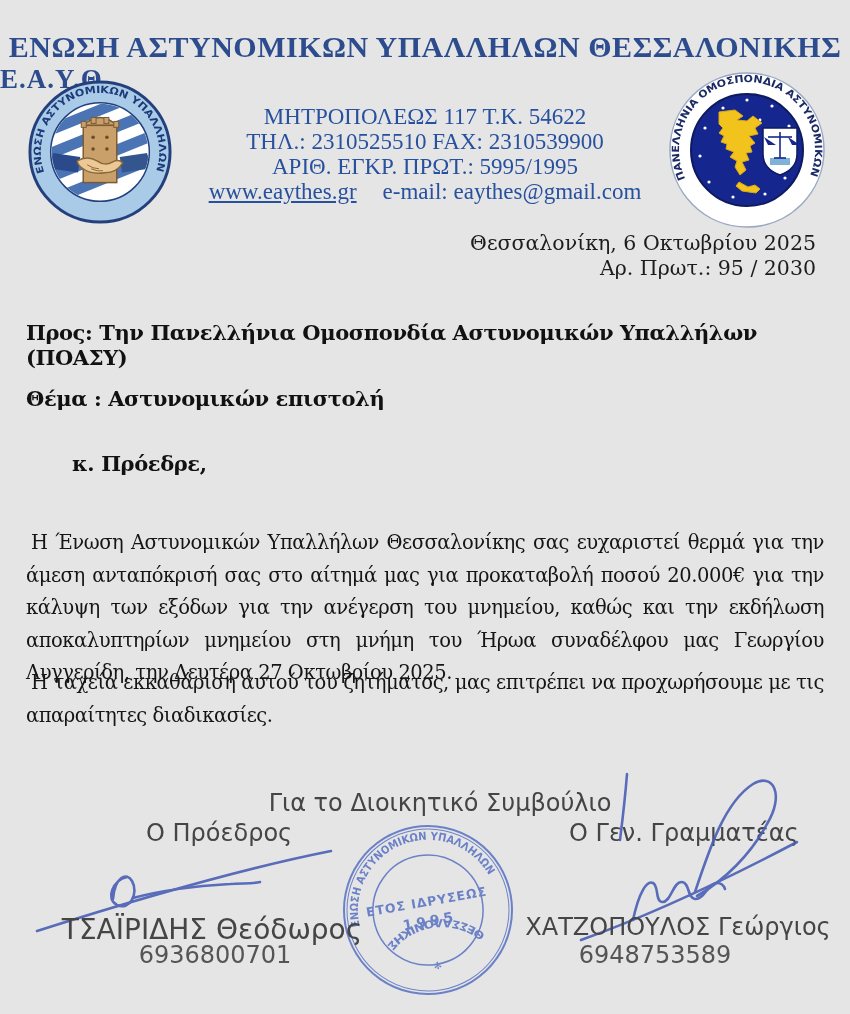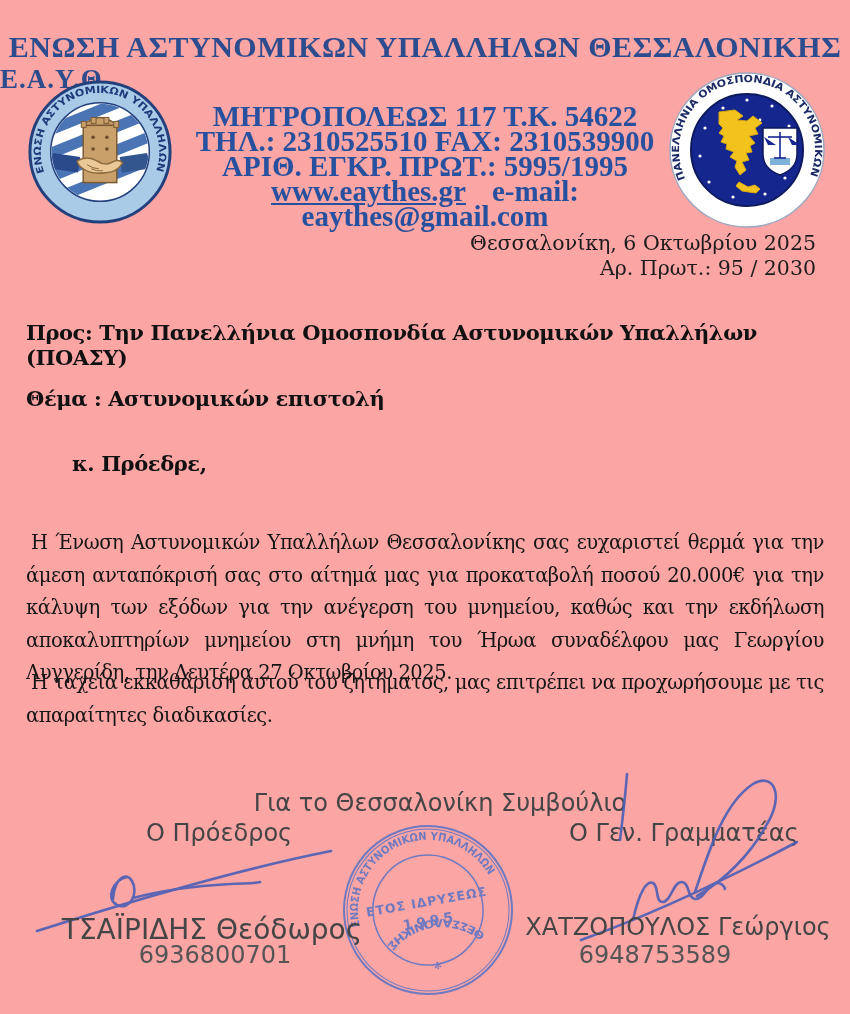--- a/index.html
+++ b/index.html
@@ -1,28 +1,28 @@
 <!DOCTYPE html>
 <html><head>
 <meta charset="utf-8">
 <style>
   html,body{margin:0;padding:0;background:#ffffff;}
-  .page{position:relative;width:850px;height:1014px;background:#fca5a5;margin:0 auto;
+  .page{position:relative;width:850px;height:1014px;background:#e5e5e5;margin:0 auto;
         font-family:"Liberation Serif",serif;overflow:hidden;}
   .abs{position:absolute;}
 
   
   .org-name{top:30px;left:0;width:850px;text-align:center;
     font-family:"Liberation Serif",serif;font-weight:bold;font-size:30px;
     color:#2d4c8e;letter-spacing:.5px;}
   .org-abbr{top:64px;left:0;width:850px;text-align:left;
     font-family:"Liberation Serif",serif;font-weight:bold;font-size:27px;
     color:#2d4c8e;letter-spacing:1px;}
   .contact{top:104px;left:175px;width:500px;text-align:center;
-    font-family:"Liberation Serif",serif;font-weight:bold;font-size:29px;
+    font-family:"Liberation Serif",serif;font-weight:normal;font-size:23px;
     color:#27509e;line-height:25px;}
   .contact .web{text-decoration:underline;margin-right:26px;}
 
   
   .date-block{top:231px;right:34px;text-align:right;font-size:20.5px;
     color:#1c1c1c;line-height:25px;font-family:"DejaVu Serif",serif;}
 
   
   .bold-line{font-family:"DejaVu Serif",serif;font-weight:bold;font-size:21px;
     color:#111;letter-spacing:-.4px;}
@@ -151,21 +151,21 @@
     <div>Αρ. Πρωτ.: 95 / 2030</div>
   </div>
 
   <div class="abs bold-line recipient">Προς: Την Πανελλήνια Ομοσπονδία Αστυνομικών Υπαλλήλων (ΠΟΑΣΥ)</div>
   <div class="abs bold-line subject">Θέμα : Αστυνομικών επιστολή</div>
   <div class="abs bold-line salutation">κ. Πρόεδρε,</div>
 
   <div class="abs para para1">Η Ένωση Αστυνομικών Υπαλλήλων Θεσσαλονίκης σας ευχαριστεί θερμά για την άμεση ανταπόκρισή σας στο αίτημά μας για προκαταβολή ποσού 20.000€ για την κάλυψη των εξόδων για την ανέγερση του μνημείου, καθώς και την εκδήλωση αποκαλυπτηρίων μνημείου στη μνήμη του Ήρωα συναδέλφου μας Γεωργίου Λυγγερίδη, την Δευτέρα 27 Οκτωβρίου 2025.</div>
   <div class="abs para para2">Η ταχεία εκκαθάριση αυτού του ζητήματος, μας επιτρέπει να προχωρήσουμε με τις απαραίτητες διαδικασίες.</div>
 
-  <div class="abs sig-sans board-line">Για το Θεσσαλονίκη Συμβούλιο</div>
+  <div class="abs sig-sans board-line">Για το Διοικητικό Συμβούλιο</div>
   <div class="abs sig-sans pres-title">Ο Πρόεδρος</div>
   <div class="abs sig-sans sec-title">Ο Γεν. Γραμματέας</div>
 
   <svg class="abs sig-ink" style="top:843px;left:35px;" width="300" height="95" viewBox="0 0 300 95">
     <g fill="none" stroke="#4a5fb5" stroke-width="2.6" stroke-linecap="round">
       <path d="M 2,88 C 90,60 210,25 296,8"></path>
       <path d="M 92,34 c -14,3 -22,22 -10,28 c 13,6 22,-12 15,-24 c -5,-9 -17,-5 -19,18"></path>
       <path d="M 98,55 c 30,-8 62,-12 97,-14 c 12,-1 22,0 30,-2"></path>
     </g>
   </svg>

